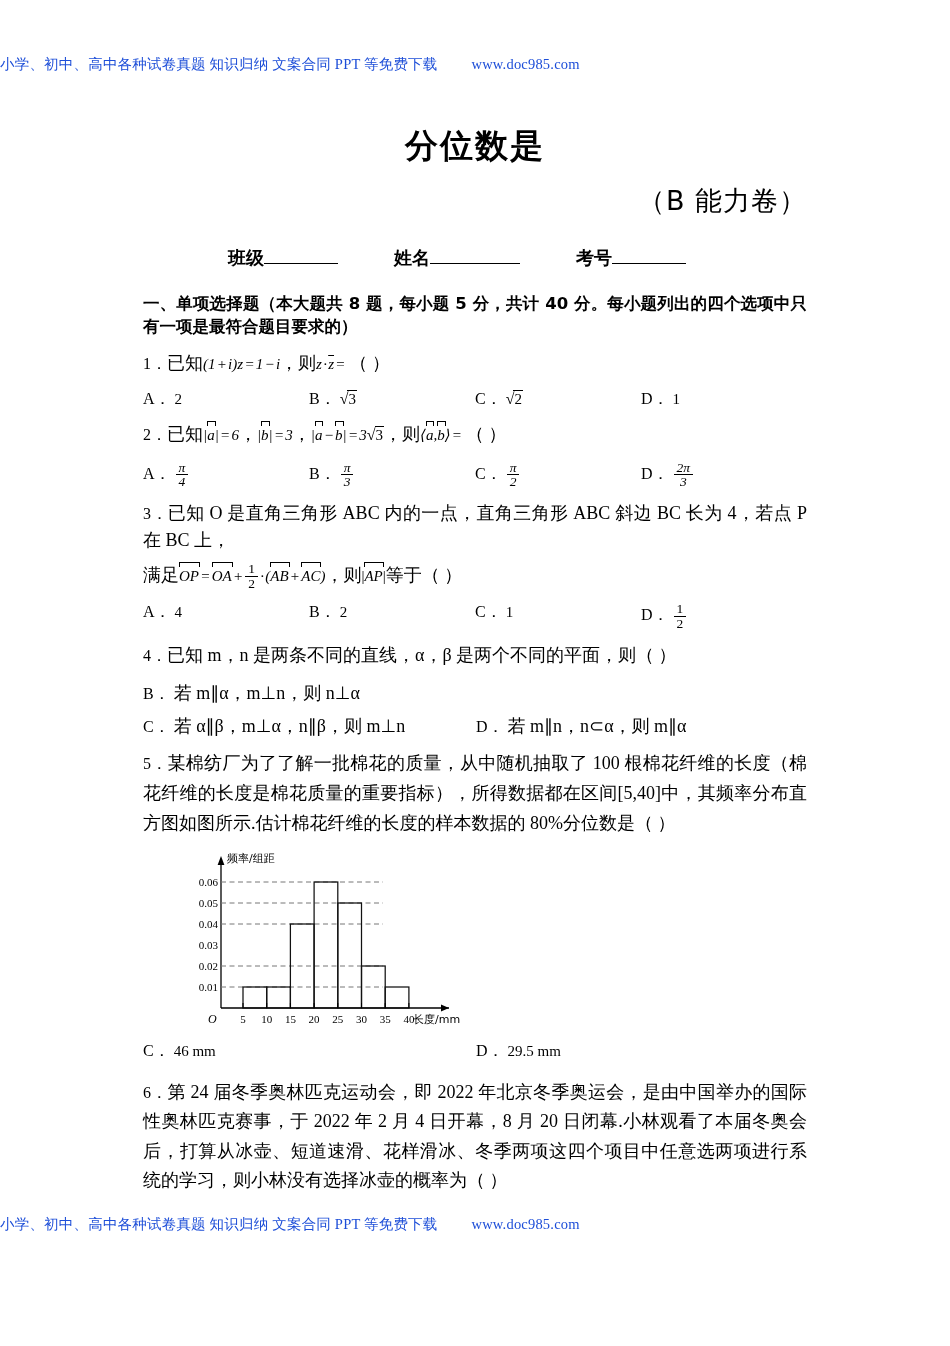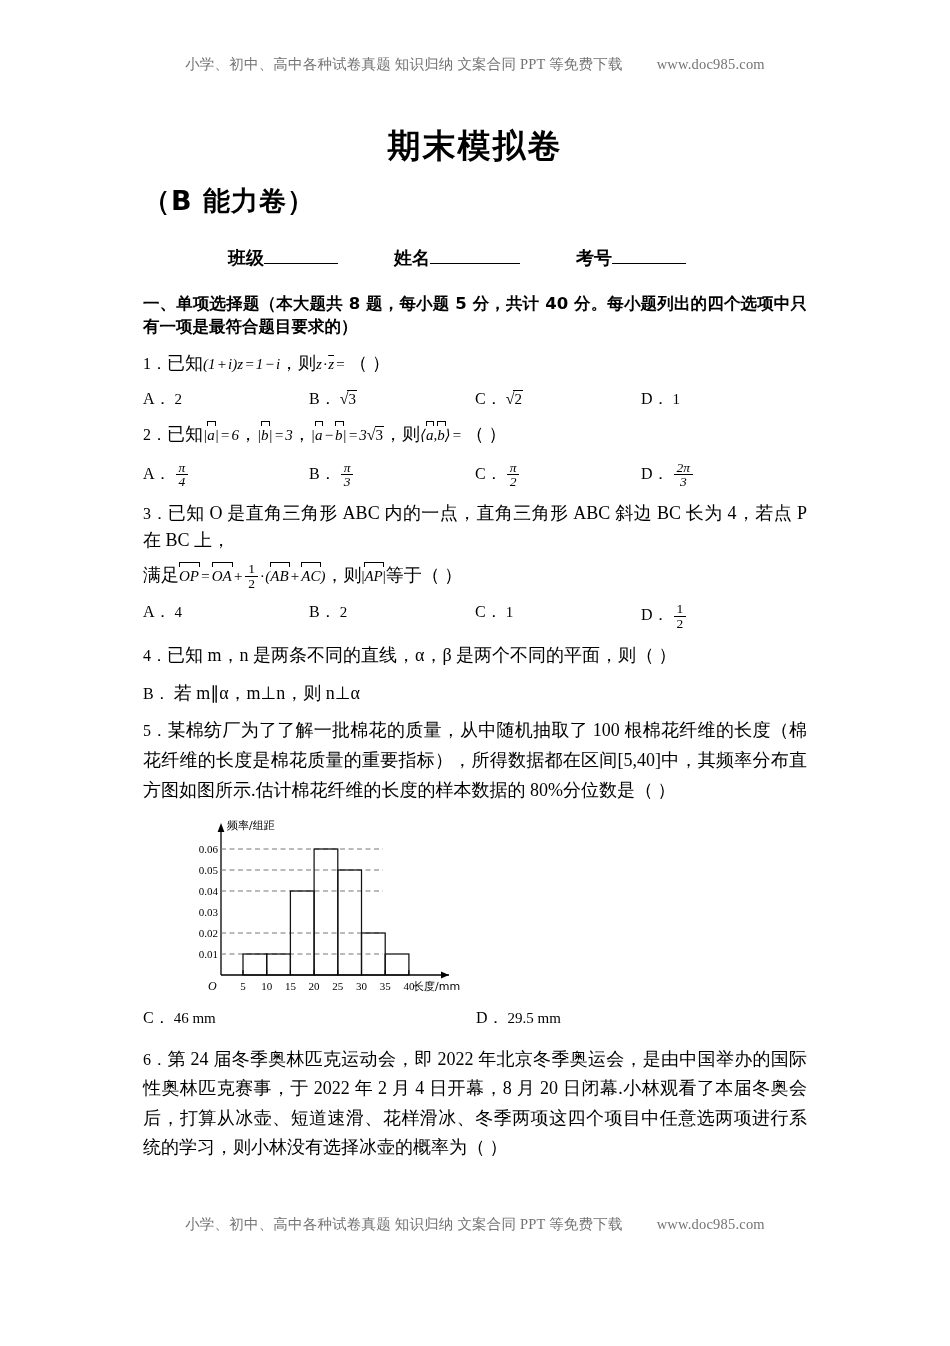--- a/index.html
+++ b/index.html
@@ -21,24 +21,24 @@
     height: 1346px;
     box-sizing: border-box;
     padding: 0 143px;
   }
 
   
   .runhead, .runfoot {
     position: absolute;
     left: 0;
     width: 950px;
-    text-align: center;
+    text-align: left;
     font-family: "Liberation Serif", "DejaVu Serif", serif;
     font-size: 14.5px;
-    color: #737373;
+    color: #1d4ed8;
     letter-spacing: 0.2px;
   }
   .runhead { top: 55px; }
   .runfoot { top: 1215px; }
   .runhead .url, .runfoot .url {
     margin-left: 34px;
     font-family: "Liberation Serif", "DejaVu Serif", serif;
   }
 
   
@@ -46,23 +46,23 @@
     text-align: center;
     font-family: "DejaVu Sans", "Liberation Sans", sans-serif;
     font-weight: bold;
     font-size: 33px;
     letter-spacing: 2px;
     margin: 0;
     padding-top: 128px;
     line-height: 1.1;
   }
   .title-sub {
-    text-align: left;
+    text-align: right;
     font-family: "DejaVu Sans", "Liberation Sans", sans-serif;
-    font-weight: bold;
+    font-weight: normal;
     font-size: 27px;
     letter-spacing: 1px;
     margin: 0;
     padding-top: 22px;
     line-height: 1.1;
   }
 
   
   .idline {
     display: flex;
@@ -176,21 +176,21 @@
 </style>
 </head>
 <body>
 
 <div class="page">
 
   <div class="runhead">
     <span>小学、初中、高中各种试卷真题 知识归纳 文案合同 PPT 等免费下载</span><span class="url">www.doc985.com</span>
   </div>
 
-  <div class="title-main">期末模拟卷</div>
+  <div class="title-main">分位数是</div>
   <div class="title-sub">（B 能力卷）</div>
 
   <div class="idline">
     <span class="field"><span>班级</span><span class="blank blank-w1"></span></span>
     <span class="field"><span>姓名</span><span class="blank blank-w2"></span></span>
     <span class="field"><span>考号</span><span class="blank blank-w3"></span></span>
   </div>
 
   <div class="section-head">一、单项选择题（本大题共 8 题，每小题 5 分，共计 40 分。每小题列出的四个选项中只有一项是最符合题目要求的）</div>
 
@@ -225,20 +225,24 @@
     <span class="opt"><span>B．</span> <span class="mathup">2</span></span>
     <span class="opt"><span>C．</span> <span class="mathup">1</span></span>
     <span class="opt"><span>D．</span> <span class="frac mathup"><span class="num">1</span><span class="den">2</span></span></span>
   </div>
 
   <div class="q">
     <span class="qnum">4．</span><span class="cn">已知 m，n 是两条不同的直线，α，β 是两个不同的平面，则（    ）</span>
   </div>
   <div class="opts opts-2">
     <span class="opt"><span>B．</span> <span class="cn">若 m∥α，m⊥n，则 n⊥α</span></span>
+  </div>
+  <div class="opts opts-2 opts-2b">
+    <span class="opt"><span>C．</span> <span class="cn">若 α∥β，m⊥α，n∥β，则 m⊥n</span></span>
+    <span class="opt"><span>D．</span> <span class="cn">若 m∥n，n⊂α，则 m∥α</span></span>
   </div>
 
   <div class="q" style="line-height:1.65;">
     <span class="qnum">5．</span><span class="cn">某棉纺厂为了了解一批棉花的质量，从中随机抽取了 100 根棉花纤维的长度（棉花纤维的长度是棉花质量的重要指标），所得数据都在区间[5,40]中，其频率分布直方图如图所示.估计棉花纤维的长度的样本数据的 80%分位数是（    ）</span>
   </div>
 
   <div class="figure">
     <svg width="310" height="180" viewBox="0 0 310 180">
 
       <line x1="60" y1="160" x2="288" y2="160" stroke="#000" stroke-width="1.3"></line>

